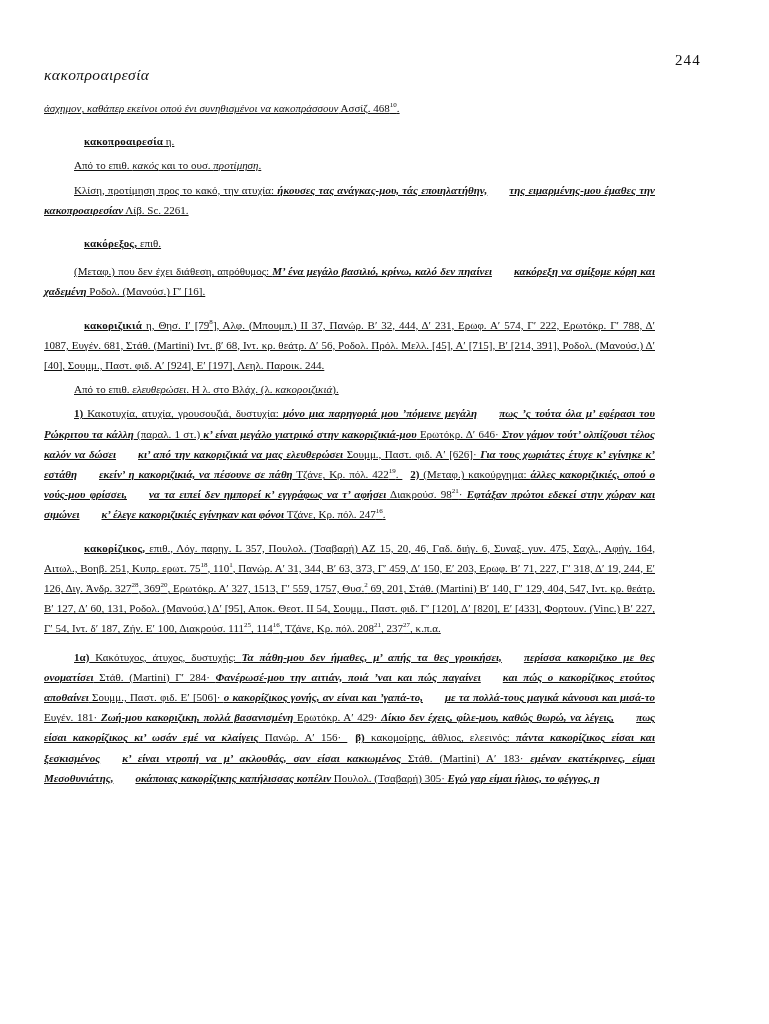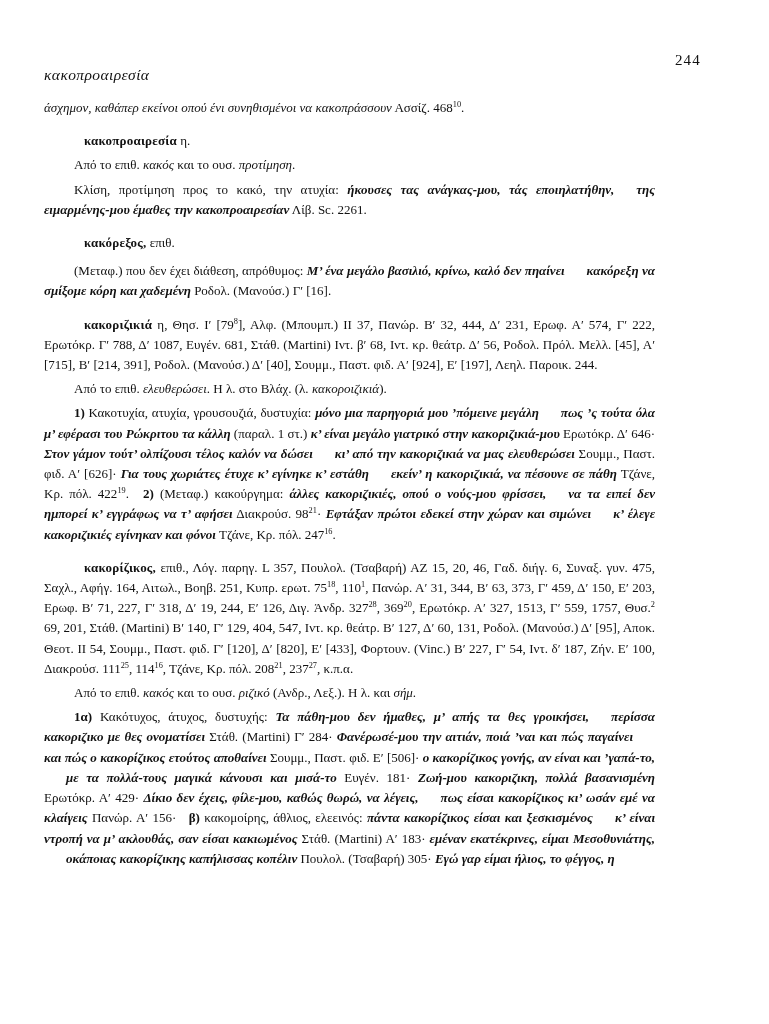--- a/index.html
+++ b/index.html
@@ -22,21 +22,21 @@
     position:absolute; left:0; top:14px;
     font-style:italic; font-size:15.5px;
     letter-spacing:.4px;
   }
   .folio {
     position:absolute; right:-2px; top:0;
     font-size:15px; font-weight:400;
     letter-spacing:1.2px;
   }
   
-  .column { width:611px; font-size:13px; line-height:20.2px; text-align:justify; }
+  .column { width:611px; font-size:11px; line-height:20.2px; text-align:justify;text-decoration:underline; }
   .column p { margin:0; }
   .blk { margin:0; }
   .gap-lg { height:13px; }
   .gap-xs { height:4px; }
   .ind-para { text-indent:30px; }
   .ind-head { text-indent:40px; }
   
   .lemma { font-weight:700; font-style:normal; letter-spacing:.2px; }
   .it { font-style:italic; }
   .rm { font-style:normal; }
@@ -94,20 +94,19 @@
     <div class="gap-xs"></div>
 
     <p class="blk ind-para"><span class="bnum">1)</span><span class="rm"> Κακοτυχία, ατυχία, γρουσουζιά, δυστυχία: </span><span class="bi">μόνο μια παρηγοριά μου ’πόμεινε μεγάλη</span><span class="sp-l"></span><span class="bi">πως ’ς τούτα όλα μ’ εφέρασι του Ρώκριτου τα κάλλη</span><span class="rm"> (παραλ. 1 στ.) </span><span class="bi">κ’ είναι μεγάλο γιατρικό στην κακοριζικιά-μου</span><span class="rm"> Ερωτόκρ. Δ′ 646· </span><span class="bi">Στον γάμον τούτ’ ολπίζουσι τέλος καλόν να δώσει</span><span class="sp-l"></span><span class="bi">κι’ από την κακοριζικιά να μας ελευθερώσει</span><span class="rm"> Σουμμ., Παστ. φιδ. Α′ [626]· </span><span class="bi">Για τους χωριάτες έτυχε κ’ εγίνηκε κ’ εστάθη</span><span class="sp-l"></span><span class="bi">εκείν’ η κακοριζικιά, να πέσουνε σε πάθη</span><span class="rm"> Τζάνε, Κρ. πόλ. 422</span><sup>19</sup><span class="rm">. </span><span class="sp-s"></span><span class="bnum">2)</span><span class="rm"> (Μεταφ.) κακούργημα: </span><span class="bi">άλλες κακοριζικιές, οπού ο νούς-μου φρίσσει,</span><span class="sp-l"></span><span class="bi">να τα ειπεί δεν ημπορεί κ’ εγγράφως να τ’ αφήσει</span><span class="rm"> Διακρούσ. 98</span><sup>21</sup><span class="rm">· </span><span class="bi">Εφτάξαν πρώτοι εδεκεί στην χώραν και σιμώνει</span><span class="sp-l"></span><span class="bi">κ’ έλεγε κακοριζικιές εγίνηκαν και φόνοι</span><span class="rm"> Τζάνε, Κρ. πόλ. 247</span><sup>16</sup><span class="rm">.</span></p>
 
     <div class="gap-lg"></div>
 
     <p class="blk ind-head"><span class="lemma">κακορίζικος,</span><span class="rm"> επιθ., Λόγ. παρηγ. L 357, Πουλολ. (Τσαβαρή) ΑΖ 15, 20, 46, Γαδ. διήγ. 6, Συναξ. γυν. 475, Σαχλ., Αφήγ. 164, Αιτωλ., Βοηβ. 251, Κυπρ. ερωτ. 75</span><sup>18</sup><span class="rm">, 110</span><sup>1</sup><span class="rm">, Πανώρ. Α′ 31, 344, Β′ 63, 373, Γ′ 459, Δ′ 150, Ε′ 203, Ερωφ. Β′ 71, 227, Γ′ 318, Δ′ 19, 244, Ε′ 126, Διγ. Ἀνδρ. 327</span><sup>28</sup><span class="rm">, 369</span><sup>20</sup><span class="rm">, Ερωτόκρ. Α′ 327, 1513, Γ′ 559, 1757, Θυσ.</span><sup>2</sup><span class="rm"> 69, 201, Στάθ. (Martini) Β′ 140, Γ′ 129, 404, 547, Ιντ. κρ. θεάτρ. Β′ 127, Δ′ 60, 131, Ροδολ. (Μανούσ.) Δ′ [95], Αποκ. Θεοτ. ΙΙ 54, Σουμμ., Παστ. φιδ. Γ′ [120], Δ′ [820], Ε′ [433], Φορτουν. (Vinc.) Β′ 227, Γ′ 54, Ιντ. δ′ 187, Ζήν. Ε′ 100, Διακρούσ. 111</span><sup>25</sup><span class="rm">, 114</span><sup>16</sup><span class="rm">, Τζάνε, Κρ. πόλ. 208</span><sup>21</sup><span class="rm">, 237</span><sup>27</sup><span class="rm">, κ.π.α.</span></p>
 
     <div class="gap-xs"></div>
 
-    <p class="blk ind-para"><span class="rm">Από το επιθ. </span><span class="it">κακός</span><span class="rm"> και το ουσ. </span><span class="it">ριζικό</span><span class="rm"> (Ανδρ., Λεξ.). Η λ. και </span><span class="it">σήμ</span><span class="rm">.</span></p>
 
     <div class="gap-xs"></div>
 
     <p class="blk ind-para"><span class="bnum">1α)</span><span class="rm"> Κακότυχος, άτυχος, δυστυχής: </span><span class="bi">Τα πάθη-μου δεν ήμαθες, μ’ απής τα θες γροικήσει,</span><span class="sp-l"></span><span class="bi">περίσσα κακοριζικο με θες ονοματίσει</span><span class="rm"> Στάθ. (Martini) Γ′ 284· </span><span class="bi">Φανέρωσέ-μου την αιτιάν, ποιά ’ναι και πώς παγαίνει</span><span class="sp-l"></span><span class="bi">και πώς ο κακορίζικος ετούτος αποθαίνει</span><span class="rm"> Σουμμ., Παστ. φιδ. Ε′ [506]· </span><span class="bi">ο κακορίζικος γονής, αν είναι και ’γαπά-το,</span><span class="sp-l"></span><span class="bi">με τα πολλά-τους μαγικά κάνουσι και μισά-το</span><span class="rm"> Ευγέν. 181· </span><span class="bi">Ζωή-μου κακοριζικη, πολλά βασανισμένη</span><span class="rm"> Ερωτόκρ. Α′ 429· </span><span class="bi">Δίκιο δεν έχεις, φίλε-μου, καθώς θωρώ, να λέγεις,</span><span class="sp-l"></span><span class="bi">πως είσαι κακορίζικος κι’ ωσάν εμέ να κλαίγεις</span><span class="rm"> Πανώρ. Α′ 156· </span><span class="sp-s"></span><span class="bnum">β)</span><span class="rm"> κακομοίρης, άθλιος, ελεεινός: </span><span class="bi">πάντα κακορίζικος είσαι και ξεσκισμένος</span><span class="sp-l"></span><span class="bi">κ’ είναι ντροπή να μ’ ακλουθάς, σαν είσαι κακιωμένος</span><span class="rm"> Στάθ. (Martini) Α′ 183· </span><span class="bi">εμέναν εκατέκρινες, είμαι Μεσοθυνιάτης,</span><span class="sp-l"></span><span class="bi">οκάποιας κακορίζικης καπήλισσας κοπέλιν</span><span class="rm"> Πουλολ. (Τσαβαρή) 305· </span><span class="bi">Εγώ γαρ είμαι ήλιος, το φέγγος, η</span></p>
 
   </div>
 </div>
 
 </body></html>

